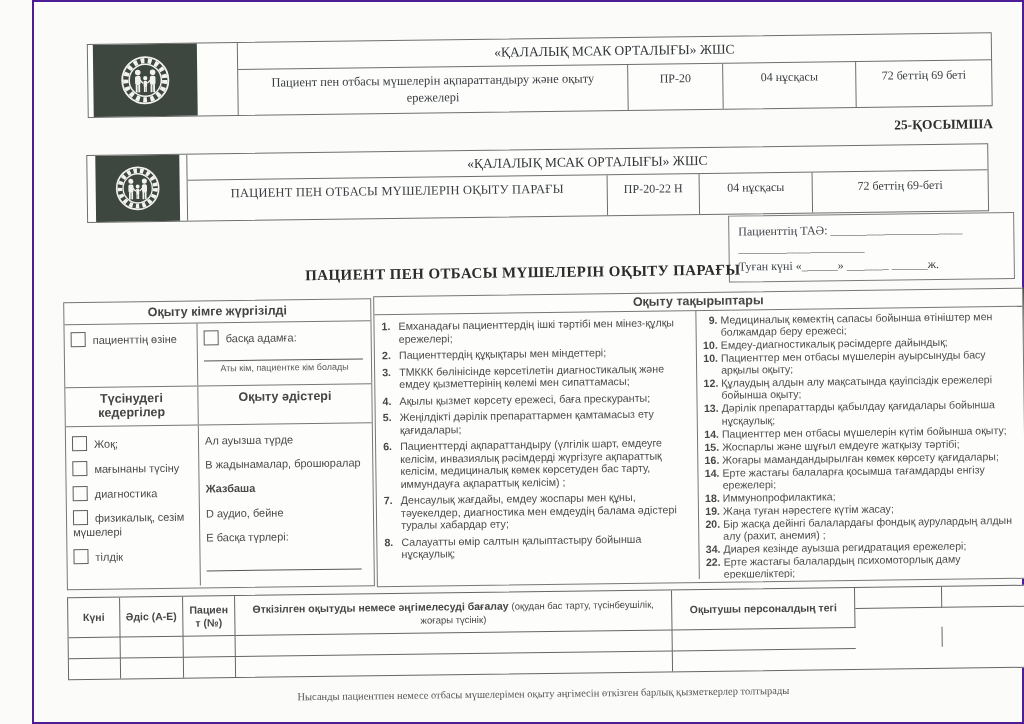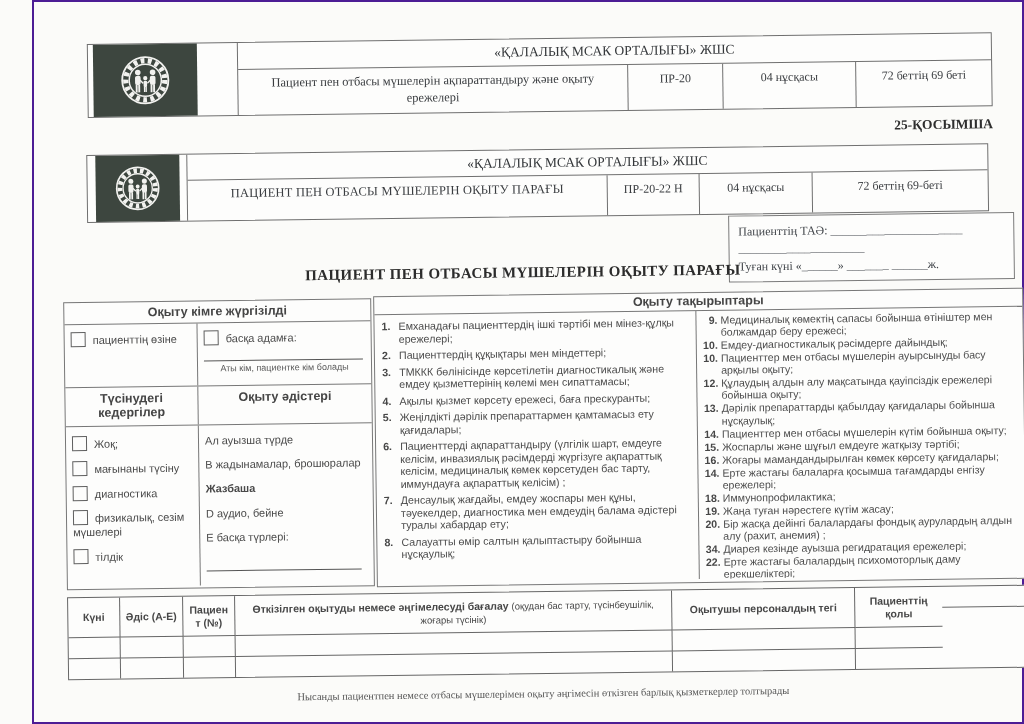--- a/index.html
+++ b/index.html
@@ -312,21 +312,20 @@
   </div>
 
   <div class="logtable">
     <div class="lh">Күні</div>
     <div class="lh">Әдіс (А-Е)</div>
     <div class="lh">Пациент (№)</div>
     <div class="lh">
       <span><span>Өткізілген оқытуды немесе әңгімелесуді бағалау</span> <span class="sub">(оқудан бас тарту, түсінбеушілік, жоғары түсінік)</span></span>
     </div>
     <div class="lh">Оқытушы персоналдың тегі</div>
-    <div class="lh last-col">Пациенттің қолы</div>
 
     <div class="lc"></div>
     <div class="lc"></div>
     <div class="lc"></div>
     <div class="lc"></div>
     <div class="lc"></div>
     <div class="lc"></div>
     <div class="lc last-col"></div>
 
     <div class="lc last-row"></div>

